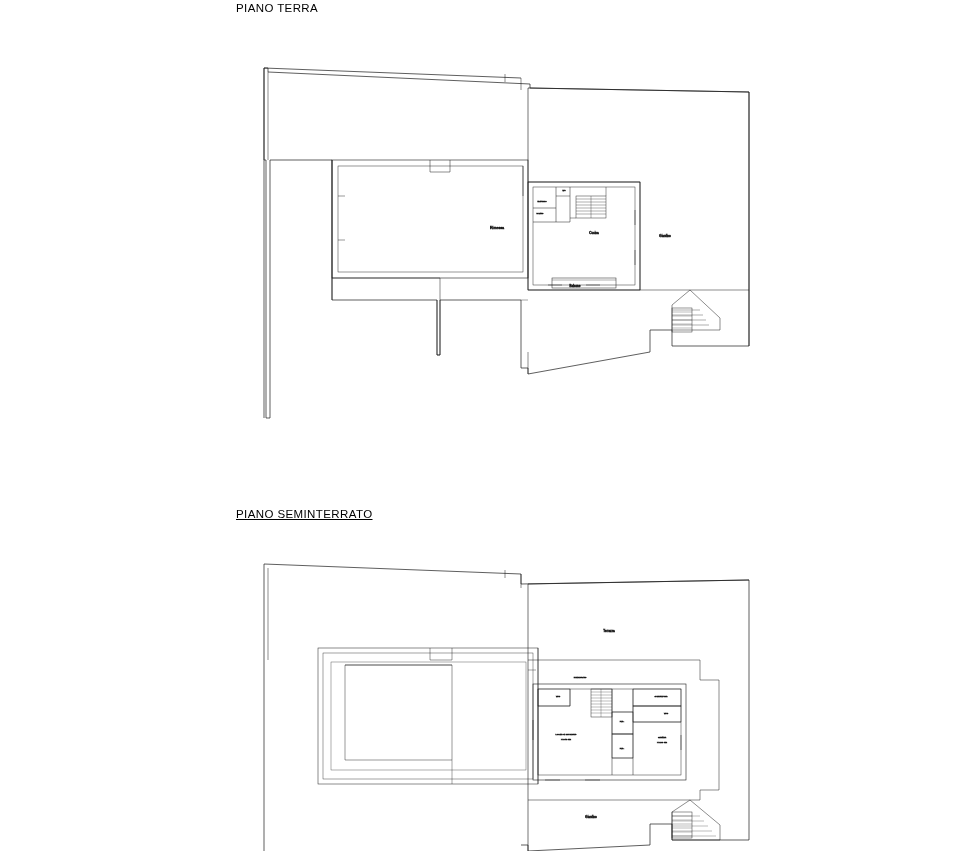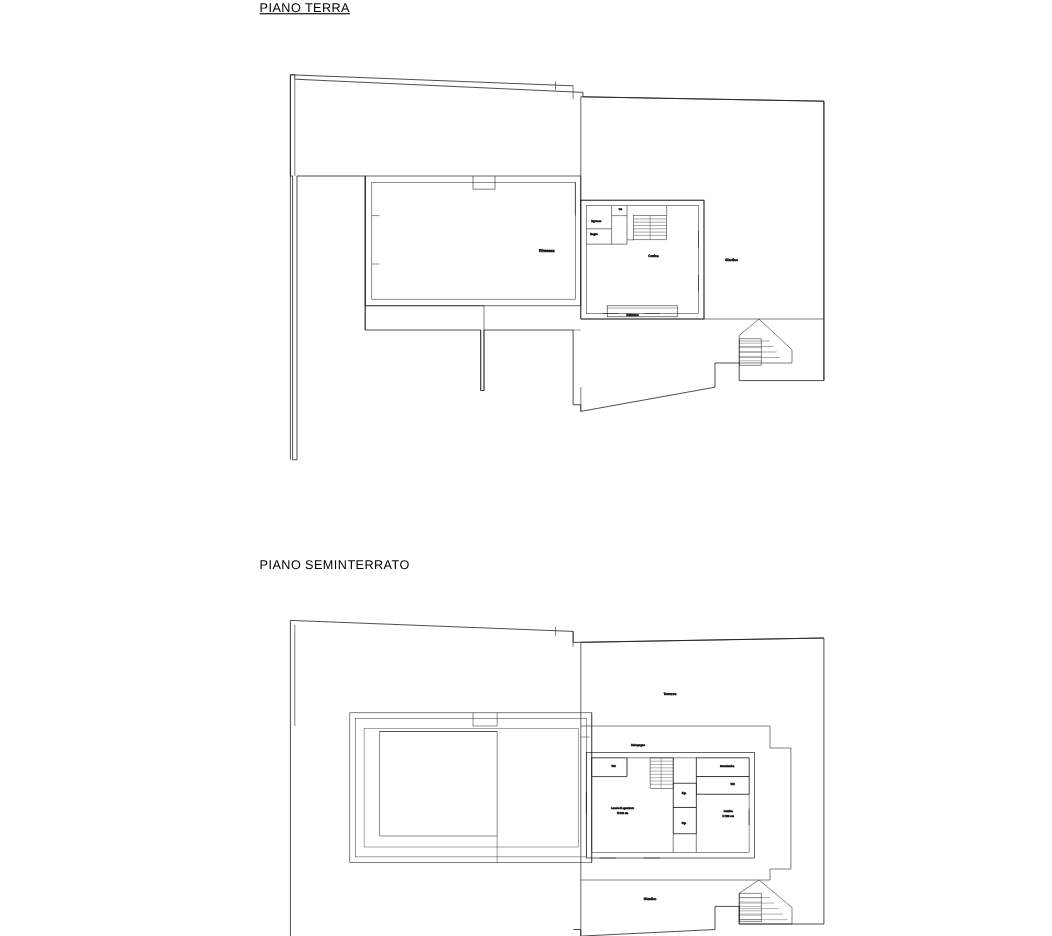--- a/index.html
+++ b/index.html
@@ -15,22 +15,22 @@
     color: #000000;
     overflow: hidden;
   }
   .plan-title {
     position: absolute;
     font-size: 11.5px;
     letter-spacing: 0.4px;
     color: #000;
     white-space: nowrap;
   }
-  #title-piano-terra { left: 236px; top: 2px; text-decoration: underline; }
-  #title-piano-seminterrato { left: 236px; top: 508px; }
+  #title-piano-terra { left: 236px; top: 2px; }
+  #title-piano-seminterrato { left: 236px; top: 508px; text-decoration: underline; }
 
   .plan-canvas {
     position: absolute;
     left: 0;
     top: 0;
     width: 956px;
     height: 851px;
     pointer-events: none;
   }
   svg text {

